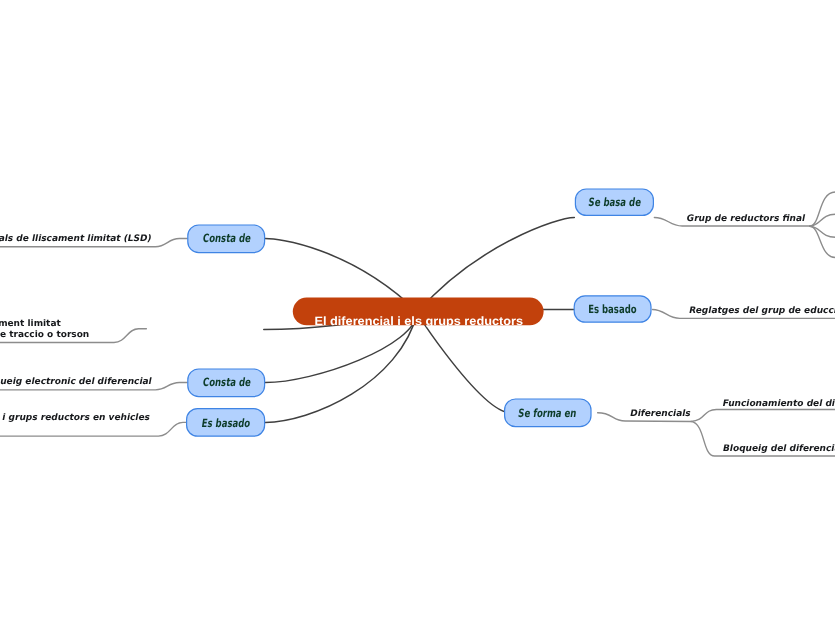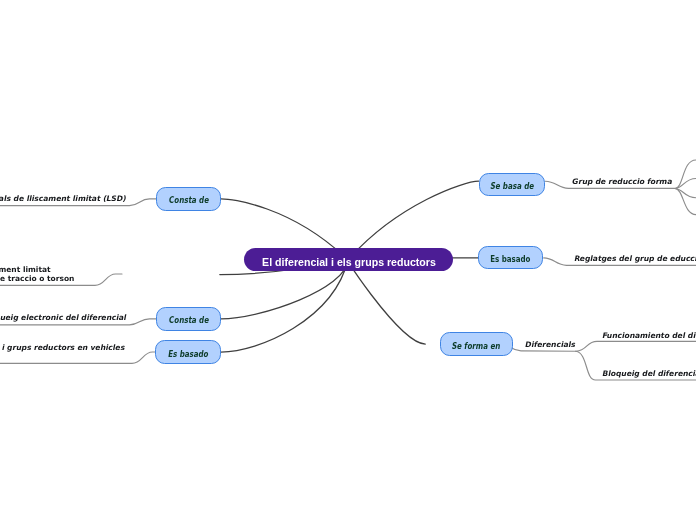--- a/index.html
+++ b/index.html
@@ -4,23 +4,23 @@
 <title>El diferencial i els grups reductors</title>
 <style>
   html,body{margin:0;padding:0;background:#ffffff;}
   body{width:696px;height:520px;overflow:hidden;
        font-family:"DejaVu Sans",sans-serif;
        -webkit-font-smoothing:antialiased;}
   #canvas{position:relative;width:696px;height:520px;background:#fff;}
   svg#links{position:absolute;left:0;top:0;width:696px;height:520px;}
   .node{position:absolute;box-sizing:border-box;display:flex;align-items:center;
         justify-content:center;white-space:nowrap;}
-  .node-root{background:#4c1d95;color:#ffffff;border-radius:12px;
+  .node-root{background:#c2410c;color:#ffffff;border-radius:12px;
              font-family:"Liberation Sans",sans-serif;
-             font-weight:bold;font-size:10px;}
+             font-weight:bold;font-size:10px;align-items:flex-end;}
   .node-root .tx{transform:translateY(3px) scaleX(1.06);}
   .node-pill{background:#b2d1fe;border:1.4px solid #3f84e4;border-radius:9.6px;
              color:#0d3c2a;font-weight:bold;
              font-family:"DejaVu Sans Condensed","DejaVu Sans",sans-serif;}
   .sub{position:absolute;white-space:nowrap;color:#17191c;font-weight:bold;
        font-style:italic;font-family:"DejaVu Sans",sans-serif;
        font-size:7.5px;line-height:9.3px;}
   .sub span{display:block;}
   .sub.r{text-align:right;}
   .sub.upright{font-style:normal;}
@@ -73,27 +73,27 @@
   <div class="node node-pill pill-i" style="left:156.1px;top:187.1px;width:65.2px;height:23.5px;">
     <span class="tx">Consta de</span>
   </div>
   <div class="node node-pill pill-i" style="left:156px;top:306.7px;width:65.3px;height:24.1px;">
     <span class="tx">Consta de</span>
   </div>
   <div class="node node-pill pill-i" style="left:155.3px;top:340.1px;width:65.4px;height:23.9px;">
     <span class="tx">Es basado</span>
   </div>
 
-  <div class="node node-pill pill-i" style="left:478.6px;top:173px;width:66.7px;height:23.4px;">
+  <div class="node node-pill pill-i" style="left:478.6px;top:157px;width:66.7px;height:23.4px;">
     <span class="tx">Se basa de</span>
   </div>
   <div class="node node-pill pill-n" style="left:477.8px;top:246px;width:65.5px;height:23.4px;">
     <span class="tx">Es basado</span>
   </div>
-  <div class="node node-pill pill-i" style="left:440px;top:332.1px;width:72.9px;height:23.9px;">
+  <div class="node node-pill pill-i" style="left:420px;top:332.1px;width:72.9px;height:23.9px;">
     <span class="tx">Se forma en</span>
   </div>
 
   <div class="sub r" style="right:569.6px;top:193.5px;">
       <span>Diferencials de lliscament limitat (LSD)</span>
     </div>
 
   <div class="sub r upright" style="right:621.6px;top:264.8px;text-align:left;">
     <span>Diferencial de lliscament limitat</span>
     <span>amb embragatges de traccio o torson</span>
@@ -101,21 +101,21 @@
 
   <div class="sub r" style="right:569.6px;top:313.1px;">
       <span>Bloqueig electronic del diferencial</span>
     </div>
 
   <div class="sub r" style="right:571.1px;top:342.6px;">
       <span>Diferencial i grups reductors en vehicles</span>
     </div>
 
   <div class="sub l" style="left:572.3px;top:177.1px;">
-      <span>Grup de reduccio forma</span>
+      <span>Grup de reductors final</span>
     </div>
 
   <div class="sub l" style="left:574.4px;top:253.9px;">
       <span>Reglatges del grup de educcio</span>
     </div>
 
   <div class="sub l" style="left:525.2px;top:339.6px;">
       <span>Diferencials</span>
     </div>
 

